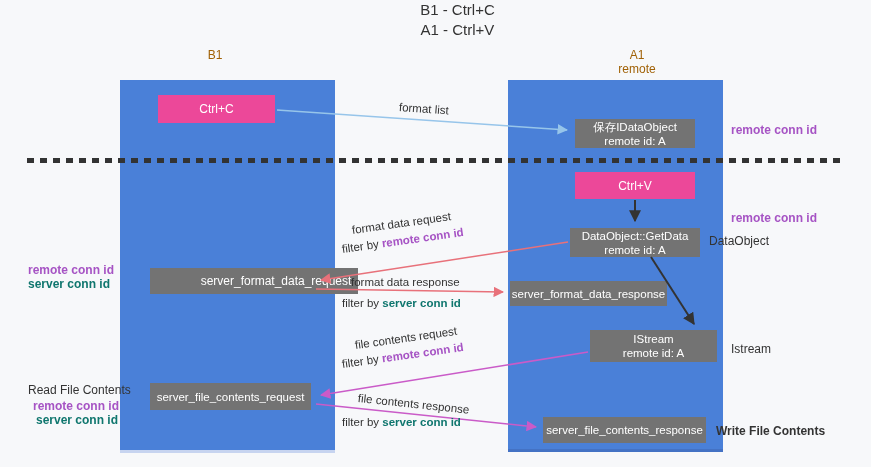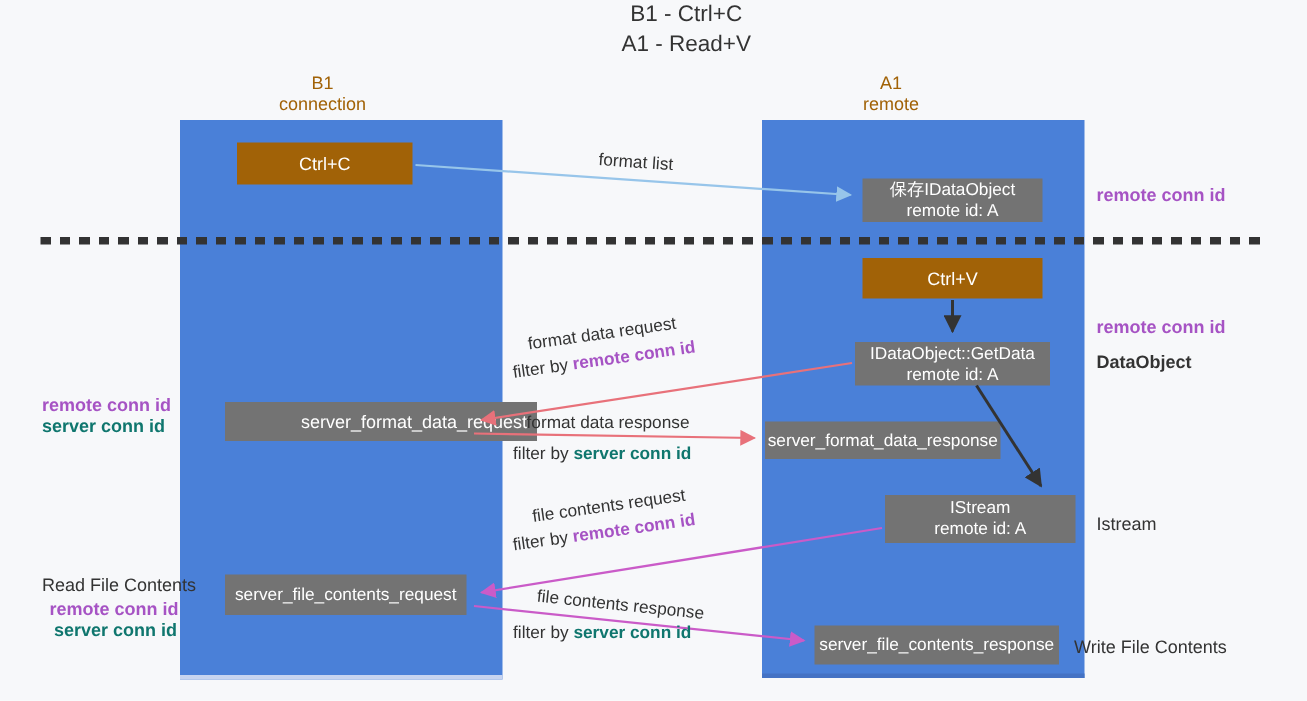--- a/index.html
+++ b/index.html
@@ -7,32 +7,32 @@
     position:relative; width:871px; height:467px;
     background:#f7f8fa; overflow:hidden;
     font-family:"Liberation Sans", sans-serif; color:#333;
   }
   .abs { position:absolute; }
 
   .title { left:0; right:0; top:6; text-align:center; font-size:15px; color:#333; line-height:20px;padding-left:44px; }
 
   .lane-header { text-align:center; font-size:12px; color:#a16207; line-height:14px; }
   .lane-header-left  { left:135; left:135px; top:48px; width:160px; }
-  .lane-header-right { left:514px; top:48px; width:160px; }
+  .lane-header-right { left:557px; top:48px; width:160px; }
 
   .lane { background:#4a80d8; }
   .lane-left  { left:120px; top:80px; width:215px; height:370px; border-bottom:3px solid #c7d4f0; }
   .lane-right { left:508px; top:80px; width:215px; height:369px; border-bottom:3px solid #4472c4; }
 
   .node {
     display:flex; align-items:center; justify-content:center; flex-direction:column;
     color:#fff; font-size:12px; line-height:14px; text-align:center;
   }
   .node .sub { font-size:11.5px; }
-  .green  { background:#a16207; }
+  .green  { background:#ec4899; }
   .orange { background:#737373; }
 
   .n-ctrl-c   { left:158px; top:95px;  width:117px; height:28px; }
   .n-save     { left:575px; top:119px; width:120px; height:29px; font-size:11.5px; }
   .n-ctrl-v   { left:575px; top:172px; width:120px; height:27px; }
   .n-getdata  { left:570px; top:228px; width:130px; height:29px; font-size:11.5px; }
   .n-freq     { left:150px; top:268px; width:164px; height:26px;padding-left:44px; }
   .n-fresp    { left:510px; top:281px; width:157px; height:25px; font-size:11.5px; }
   .n-istream  { left:590px; top:330px; width:127px; height:32px; font-size:11.5px; }
   .n-fcreq    { left:150px; top:383px; width:161px; height:27px; font-size:11.5px; }
@@ -53,44 +53,43 @@
   .l-fdresp{ left:351px; top:276px; }
   .l-fbs1  { left:342px; top:297px; }
   .l-fcr   { left:355px; top:339px; transform:rotate(-8deg); }
   .l-fbr2  { left:342px; top:358px; transform:rotate(-8deg); }
   .l-fcresp{ left:358px; top:392px; transform:rotate(6deg); }
   .l-fbs2  { left:342px; top:416px; }
 
   .side-label { font-size:12px; white-space:nowrap; line-height:14px; }
   .sr1 { left:731px; top:123px; }
   .sr2 { left:731px; top:211px; }
-  .sr3 { left:731px; top:234px;font-weight:bold; }
+  .sr3 { left:709px; top:234px; }
   .sr4 { left:731px; top:342px; }
-  .sr5 { left:716px; top:424px; }
+  .sr5 { left:716px; top:424px;font-weight:bold; }
   .sl1 { left:28px;  top:263px; }
   .sl2 { left:28px;  top:277px; }
   .sl3 { left:28px;  top:383px; }
   .sl4 { left:33px;  top:399px; }
   .sl5 { left:36px;  top:413px; }
 
   svg.overlay { left:0; top:0; pointer-events:none; }
 </style>
 </head>
 <body>
 
 <div class="canvas">
 
   <div class="abs title">
     <div>B1 - Ctrl+C</div>
-    <div>A1 - Read+V</div>
+    <div>A1 - Ctrl+V</div>
   </div>
 
   <div class="abs lane-header lane-header-left">
     <div>B1</div>
-    <div>connection</div>
   </div>
   <div class="abs lane-header lane-header-right">
     <div>A1</div>
     <div>remote</div>
   </div>
 
   <div class="abs lane lane-left"></div>
   <div class="abs lane lane-right"></div>
 
   <div class="abs dashline"></div>
@@ -102,21 +101,21 @@
   <div class="abs node orange n-save">
     <span>保存IDataObject</span>
     <span class="sub">remote id: A</span>
   </div>
 
   <div class="abs node green n-ctrl-v">
     <span>Ctrl+V</span>
   </div>
 
   <div class="abs node orange n-getdata">
-    <span>IDataObject::GetData</span>
+    <span>DataObject::GetData</span>
     <span class="sub">remote id: A</span>
   </div>
 
   <div class="abs node orange n-freq">
     <span>server_format_data_request</span>
   </div>
 
   <div class="abs node orange n-fresp">
     <span>server_format_data_response</span>
   </div>

